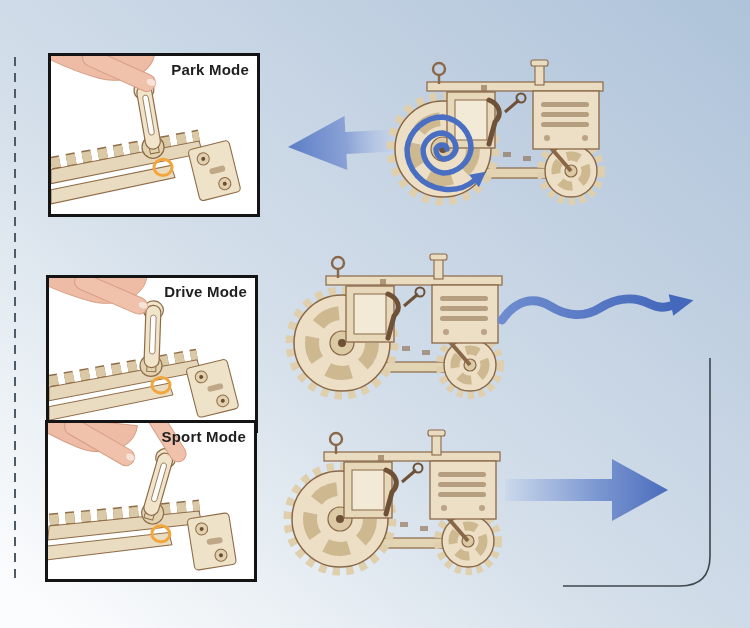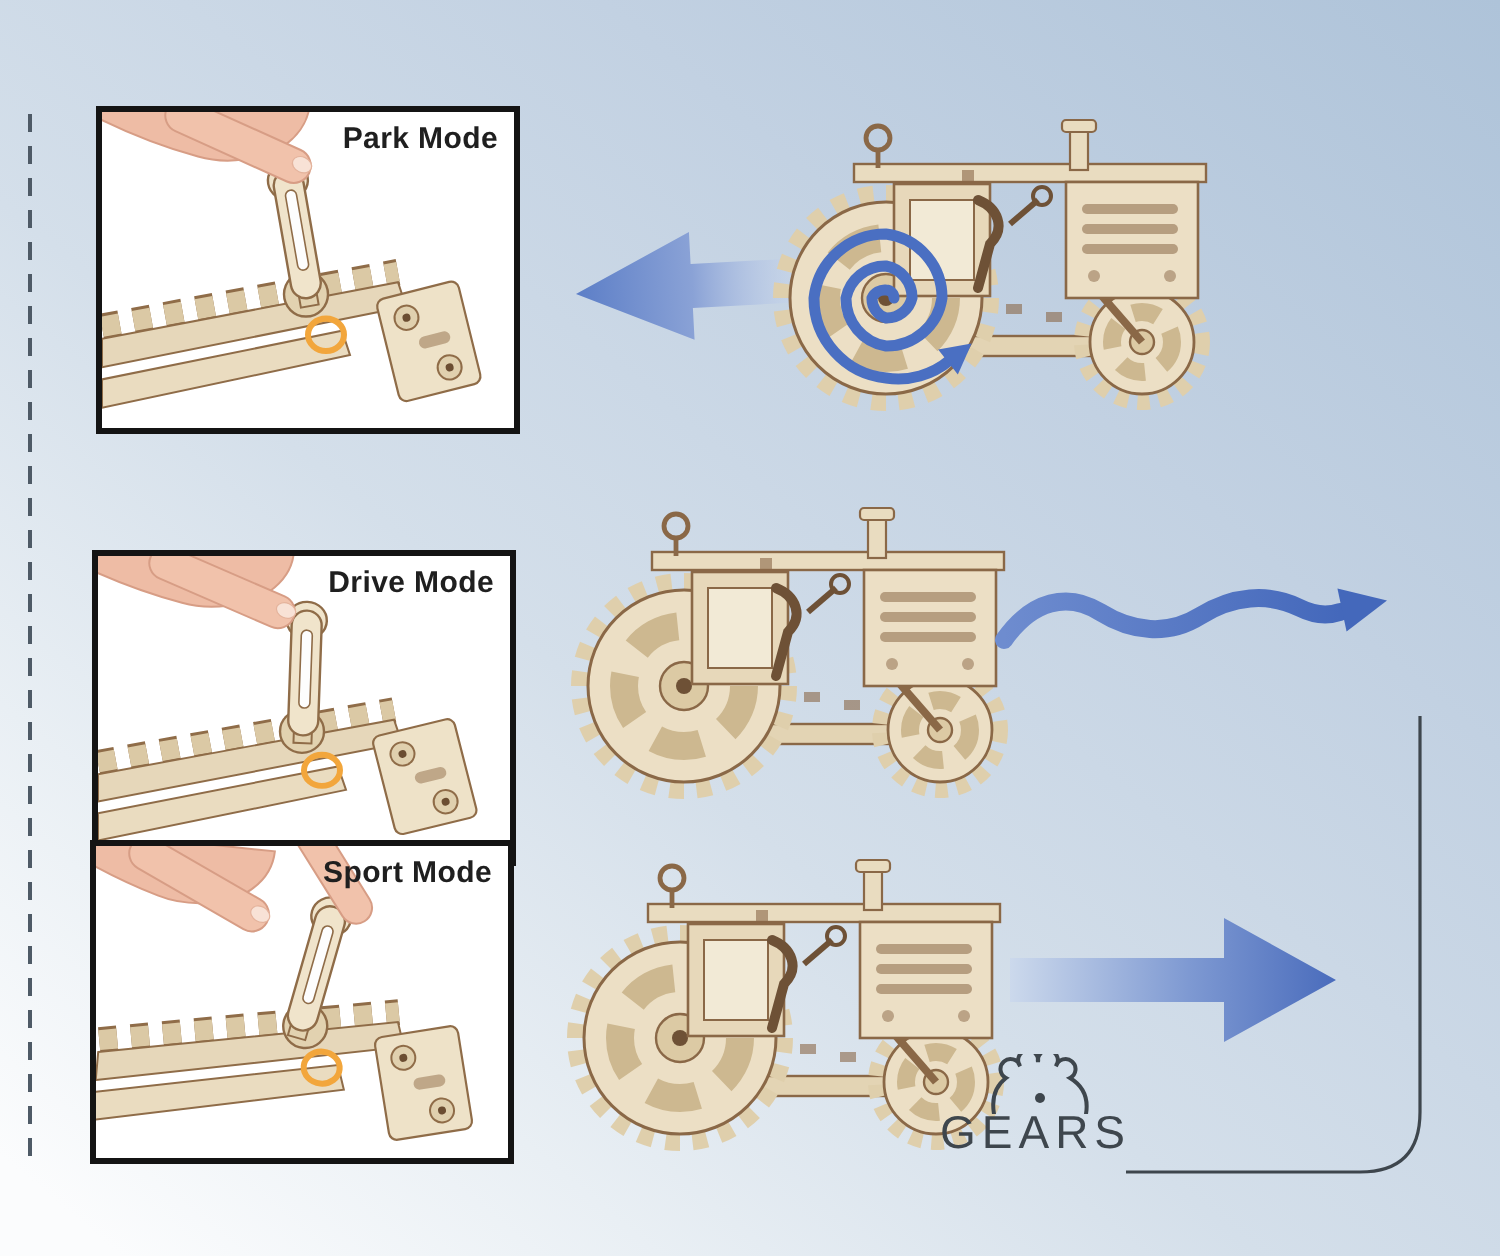--- a/index.html
+++ b/index.html
@@ -181,21 +181,14 @@
       <polygon points="0,-11 23,0 0,11" transform="translate(671,305) rotate(-12)" fill="#4468bb"></polygon>
     </g>
 
     <g>
       <polygon points="505,479 612,479 612,459 668,490 612,521 612,501 505,501" fill="url(#gradSport)"></polygon>
     </g>
 
     <path d="M563,586 H680 Q710,586 710,556 V358" fill="none" stroke="#3e464d" stroke-width="1.6"></path>
   </svg>
 
-  <div class="logo">
-    <svg class="crown" width="56" height="30" viewBox="0 0 56 30">
-      <path d="M5,30 Q3,18 11,12 a5,5 0 1 1 7,-6 a5,5 0 1 1 9,-2 a5,5 0 1 1 9,2 a5,5 0 1 1 7,6 Q53,18 51,30" fill="none" stroke="#3e464d" stroke-width="2" stroke-linecap="round"></path>
-      <circle cx="28" cy="22" r="2.5" fill="#3e464d"></circle>
-    </svg>
-    <span class="logo-text">GEARS</span>
-  </div>
 
 </div>
 
 </body></html>

